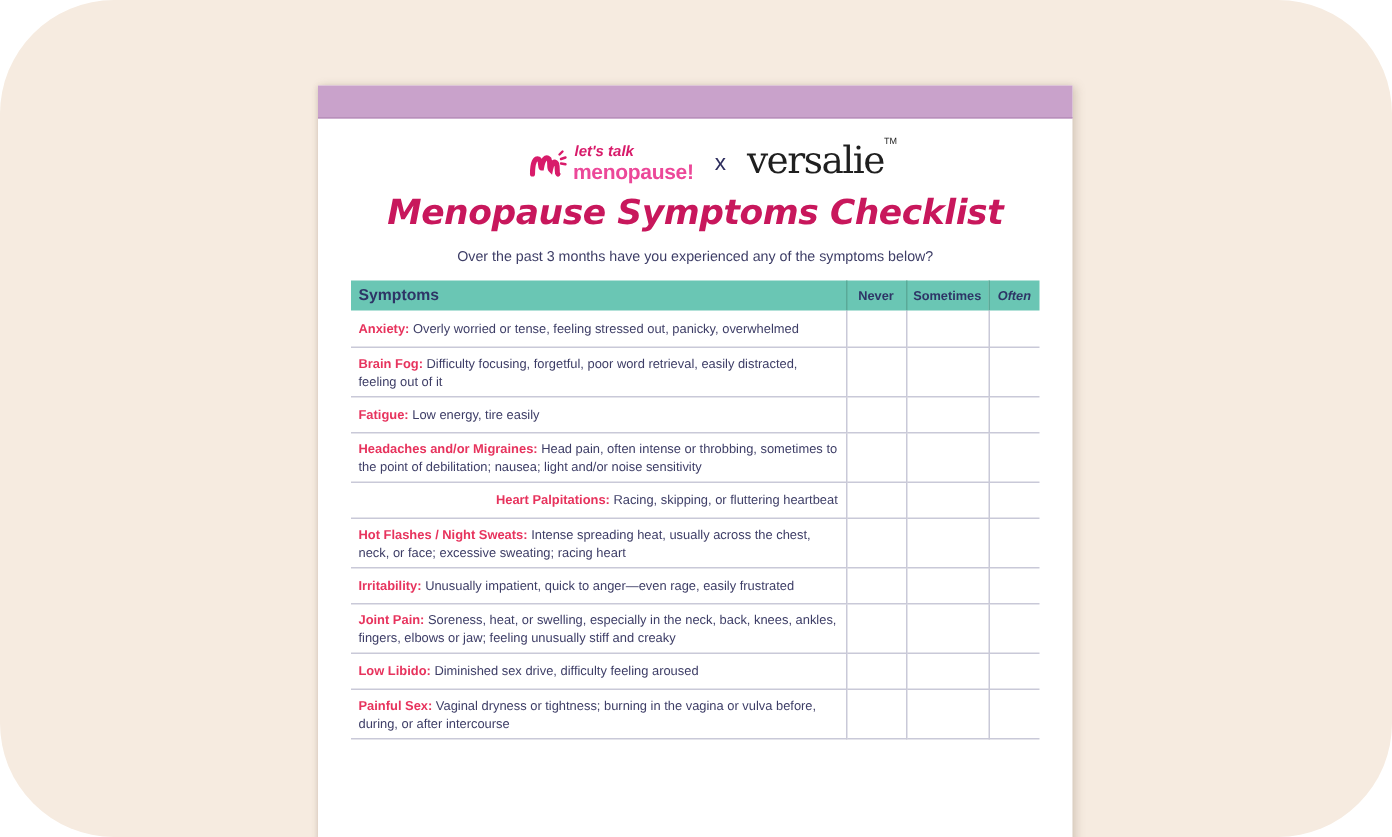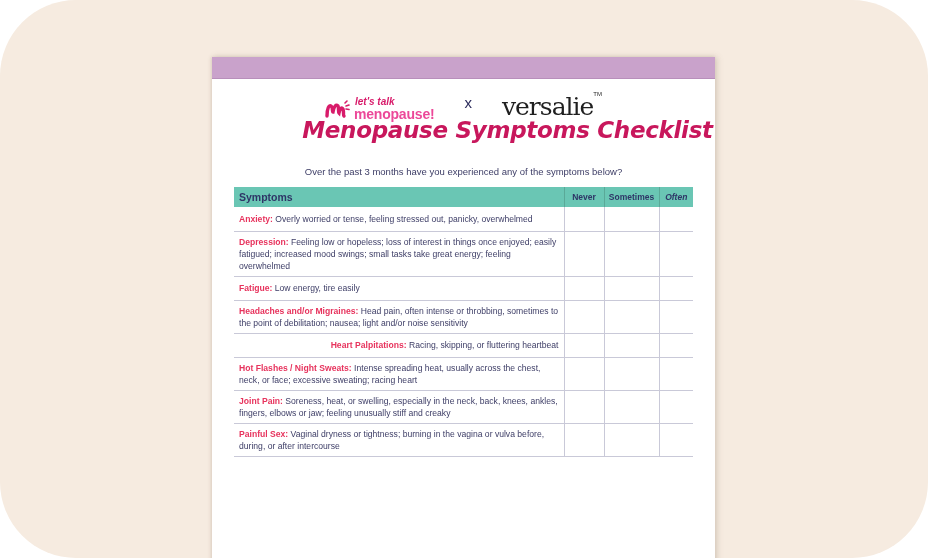--- a/index.html
+++ b/index.html
@@ -14,22 +14,22 @@
   .paper {
     position: absolute; left: 212px; top: 57px; width: 503px; height: 520px;
     background: #ffffff;
     box-shadow: 2px 0 6px rgba(120,100,80,0.25), -1px 0 3px rgba(120,100,80,0.15);
   }
   .topbar {
     position: absolute; left: 0; top: 0; width: 100%; height: 21px;
     background: #c9a2cb; border-bottom: 1px solid #b88fbb;
   }
   .logos {
-    position: absolute; top: 94px; left: 0; width: 100%;
-    display: flex; justify-content: center; gap: 16px;
+    position: absolute; top: 94px; left: 12px; width: 100%;
+    display: flex; justify-content: center; align-items: center; gap: 0;
   }
   .ltm { display: flex; align-items: center; margin-left: 120px; }
   .ltm-mark { width: 26px; height: 22px; margin-right: 3px; }
   .ltm-text { display: flex; flex-direction: column; line-height: 1; }
   .ltm-small { font-style: italic; font-weight: bold; color: #d81b6a; font-size: 10px; margin-left: 1px;}
   .ltm-big { font-weight: bold; color: #ec4899; font-size: 14px; letter-spacing: -0.2px; }
   .x-sep { color: #2e2e5e; font-size: 15px; margin: 0 14px 0 14px; }
   .versalie { font-family: "DejaVu Serif", serif; font-size: 25px; color: #1f1f1f; letter-spacing: -1px; position: relative; top: -2px;}
   .versalie sup { font-size: 6px; position: relative; top: -10px; letter-spacing: 0; font-family: "Liberation Sans", sans-serif;}
   .title {
@@ -74,21 +74,21 @@
         </svg>
         <div class="ltm-text">
           <span class="ltm-small">let's talk</span>
           <span class="ltm-big">menopause!</span>
         </div>
       </div>
       <span class="x-sep">x</span>
       <span class="versalie"><span>versalie</span><sup>TM</sup></span>
     </div>
 
-    <div class="title" style="top:60px;margin-left:44px;">Menopause Symptoms Checklist</div>
+    <div class="title" style="top:72px;">Menopause Symptoms Checklist</div>
     <div class="subtitle" style="top:109px;">Over the past 3 months have you experienced any of the symptoms below?</div>
 
     <table class="chk">
       <colgroup>
         <col style="width:330px">
           <col style="width:40px">
           <col style="width:55px">
           <col style="width:34px">
       </colgroup>
       <thead>
@@ -99,22 +99,22 @@
           <th>Often</th>
         </tr>
       </thead>
       <tbody id="rows">
           <tr style="height: 24px;">
             <td><span class="term">Anxiety:</span><span> Overly worried or tense, feeling stressed out, panicky, overwhelmed</span></td>
             <td class="box"></td>
             <td class="box"></td>
             <td class="box"></td>
           </tr>
-          <tr style="height: 42px;">
-            <td><span class="term">Depression:</span><span> Feeling low or hopeless; loss of interest in things once enjoyed; easily fatigued; increased mood swings; small tasks take great energy; feeling overwhelmed</span></td>
+          <tr style="height: 30px;">
+            <td><span class="term">Brain Fog:</span><span> Difficulty focusing, forgetful, poor word retrieval, easily distracted, feeling out of it</span></td>
             <td class="box"></td>
             <td class="box"></td>
             <td class="box"></td>
           </tr>
           <tr style="height: 24px;">
             <td><span class="term">Fatigue:</span><span> Low energy, tire easily</span></td>
             <td class="box"></td>
             <td class="box"></td>
             <td class="box"></td>
           </tr>
@@ -129,22 +129,34 @@
             <td class="box"></td>
             <td class="box"></td>
             <td class="box"></td>
           </tr>
           <tr style="height: 32px;">
             <td><span class="term">Hot Flashes / Night Sweats:</span><span> Intense spreading heat, usually across the chest, neck, or face; excessive sweating; racing heart</span></td>
             <td class="box"></td>
             <td class="box"></td>
             <td class="box"></td>
           </tr>
+          <tr style="height: 24px;">
+            <td><span class="term">Irritability:</span><span> Unusually impatient, quick to anger—even rage, easily frustrated</span></td>
+            <td class="box"></td>
+            <td class="box"></td>
+            <td class="box"></td>
+          </tr>
           <tr style="height: 32px;">
             <td><span class="term">Joint Pain:</span><span> Soreness, heat, or swelling, especially in the neck, back, knees, ankles, fingers, elbows or jaw; feeling unusually stiff and creaky</span></td>
+            <td class="box"></td>
+            <td class="box"></td>
+            <td class="box"></td>
+          </tr>
+          <tr style="height: 24px;">
+            <td><span class="term">Low Libido:</span><span> Diminished sex drive, difficulty feeling aroused</span></td>
             <td class="box"></td>
             <td class="box"></td>
             <td class="box"></td>
           </tr>
           <tr style="height: 32px;">
             <td><span class="term">Painful Sex:</span><span> Vaginal dryness or tightness; burning in the vagina or vulva before, during, or after intercourse</span></td>
             <td class="box"></td>
             <td class="box"></td>
             <td class="box"></td>
           </tr>

